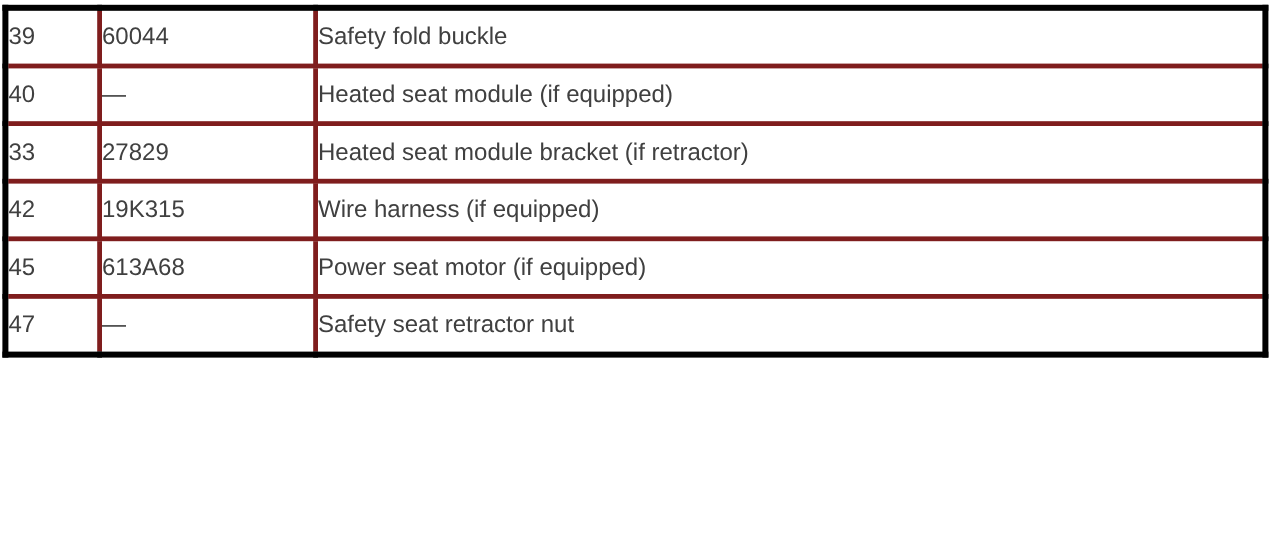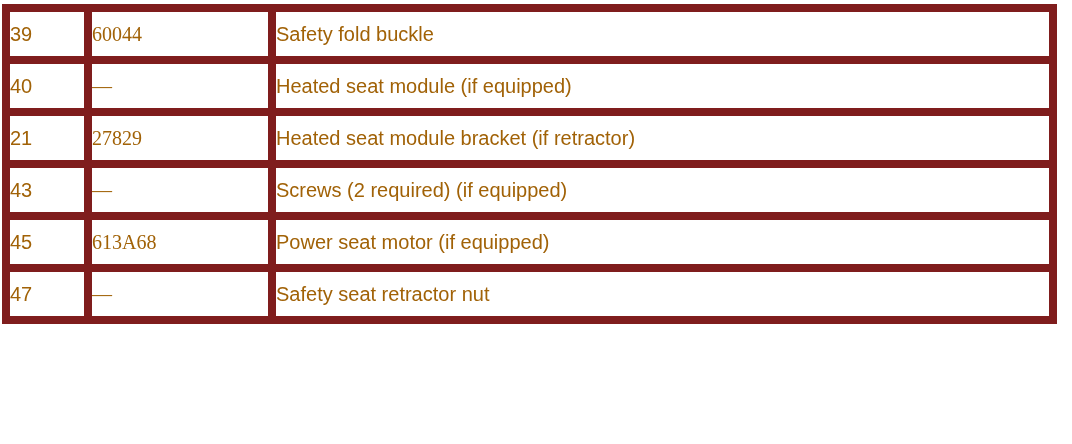--- a/index.html
+++ b/index.html
@@ -21,33 +21,33 @@
     position: absolute;
     left: 2px;
     top: 4px;
     width: 1055px;
     border-collapse: collapse;
     border: 5px solid #000000;
     table-layout: fixed;
     background: #ffffff;
   }
   table.parts td {
-    border: 8px solid #7f1d1d;
+    border: 4px solid #7f1d1d;
     height: 44px;
     padding: 0;
     font-size: 20px;
     line-height: 22px;
-    color: #a16207;
+    color: #404040;
     vertical-align: middle;
     white-space: nowrap;
     overflow: hidden;
     background: #ffffff;
   }
   td.col-item  { width: 74px;  padding-left: 11px; }
-  td.col-part  { width: 176px; padding-left: 9px; font-family: Liberation Serif, serif;  }
+  td.col-part  { width: 176px; padding-left: 9px;  }
   td.col-desc  { padding-left: 9px; }
 </style>
 </head>
 <body>
 
 <div class="page">
   <table class="parts">
     <tbody id="rows">
   <tr>
     <td class="col-item">39</td>
@@ -55,31 +55,31 @@
     <td class="col-desc">Safety fold buckle</td>
   </tr>
 
   <tr>
     <td class="col-item">40</td>
     <td class="col-part">—</td>
     <td class="col-desc">Heated seat module (if equipped)</td>
   </tr>
 
   <tr>
-    <td class="col-item">21</td>
+    <td class="col-item">33</td>
     <td class="col-part">27829</td>
     <td class="col-desc">Heated seat module bracket (if retractor)</td>
   </tr>
 
+  <tr>
+    <td class="col-item">42</td>
+    <td class="col-part">19K315</td>
+    <td class="col-desc">Wire harness (if equipped)</td>
+  </tr>
 
-  <tr>
-    <td class="col-item">43</td>
-    <td class="col-part">—</td>
-    <td class="col-desc">Screws (2 required) (if equipped)</td>
-  </tr>
 
 
   <tr>
     <td class="col-item">45</td>
     <td class="col-part">613A68</td>
     <td class="col-desc">Power seat motor (if equipped)</td>
   </tr>
 
 
   <tr>

